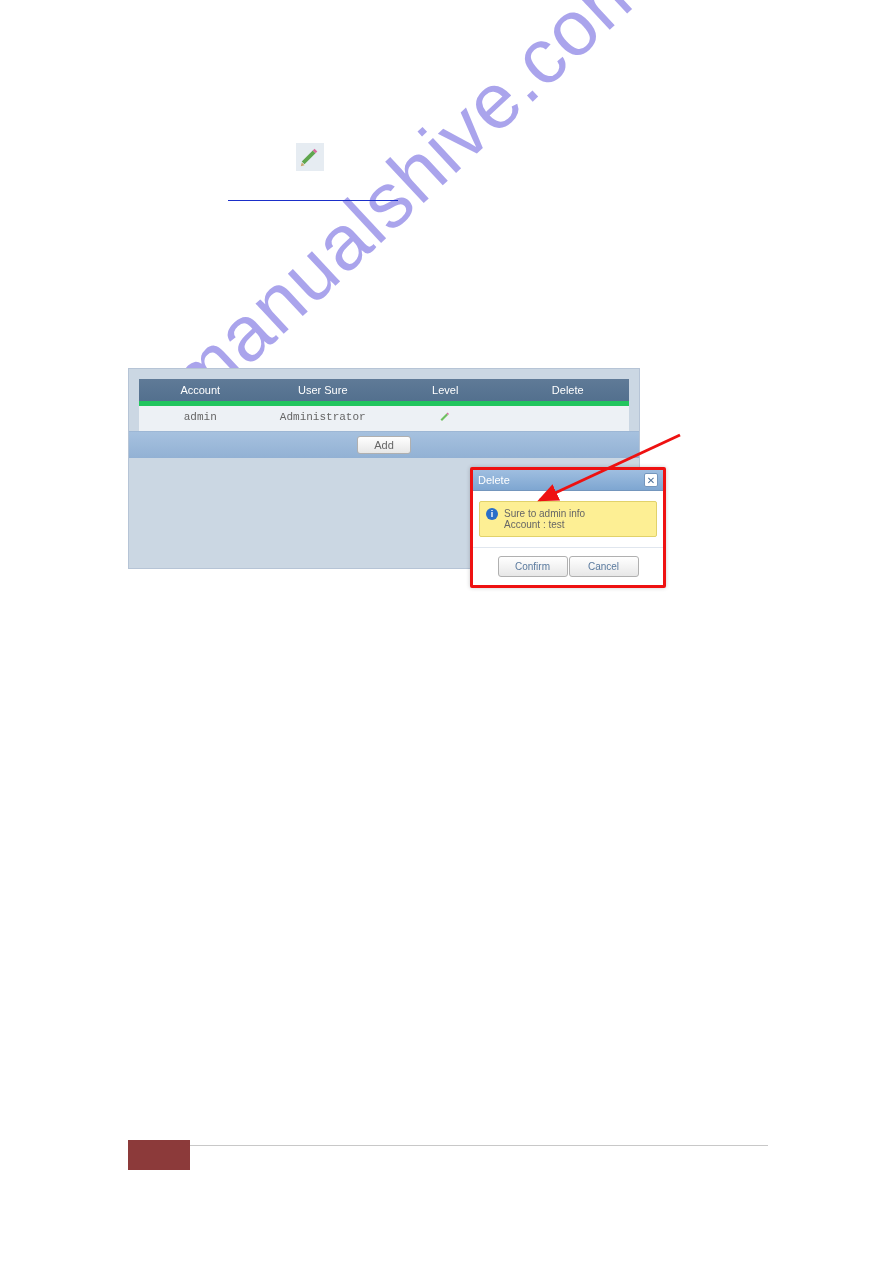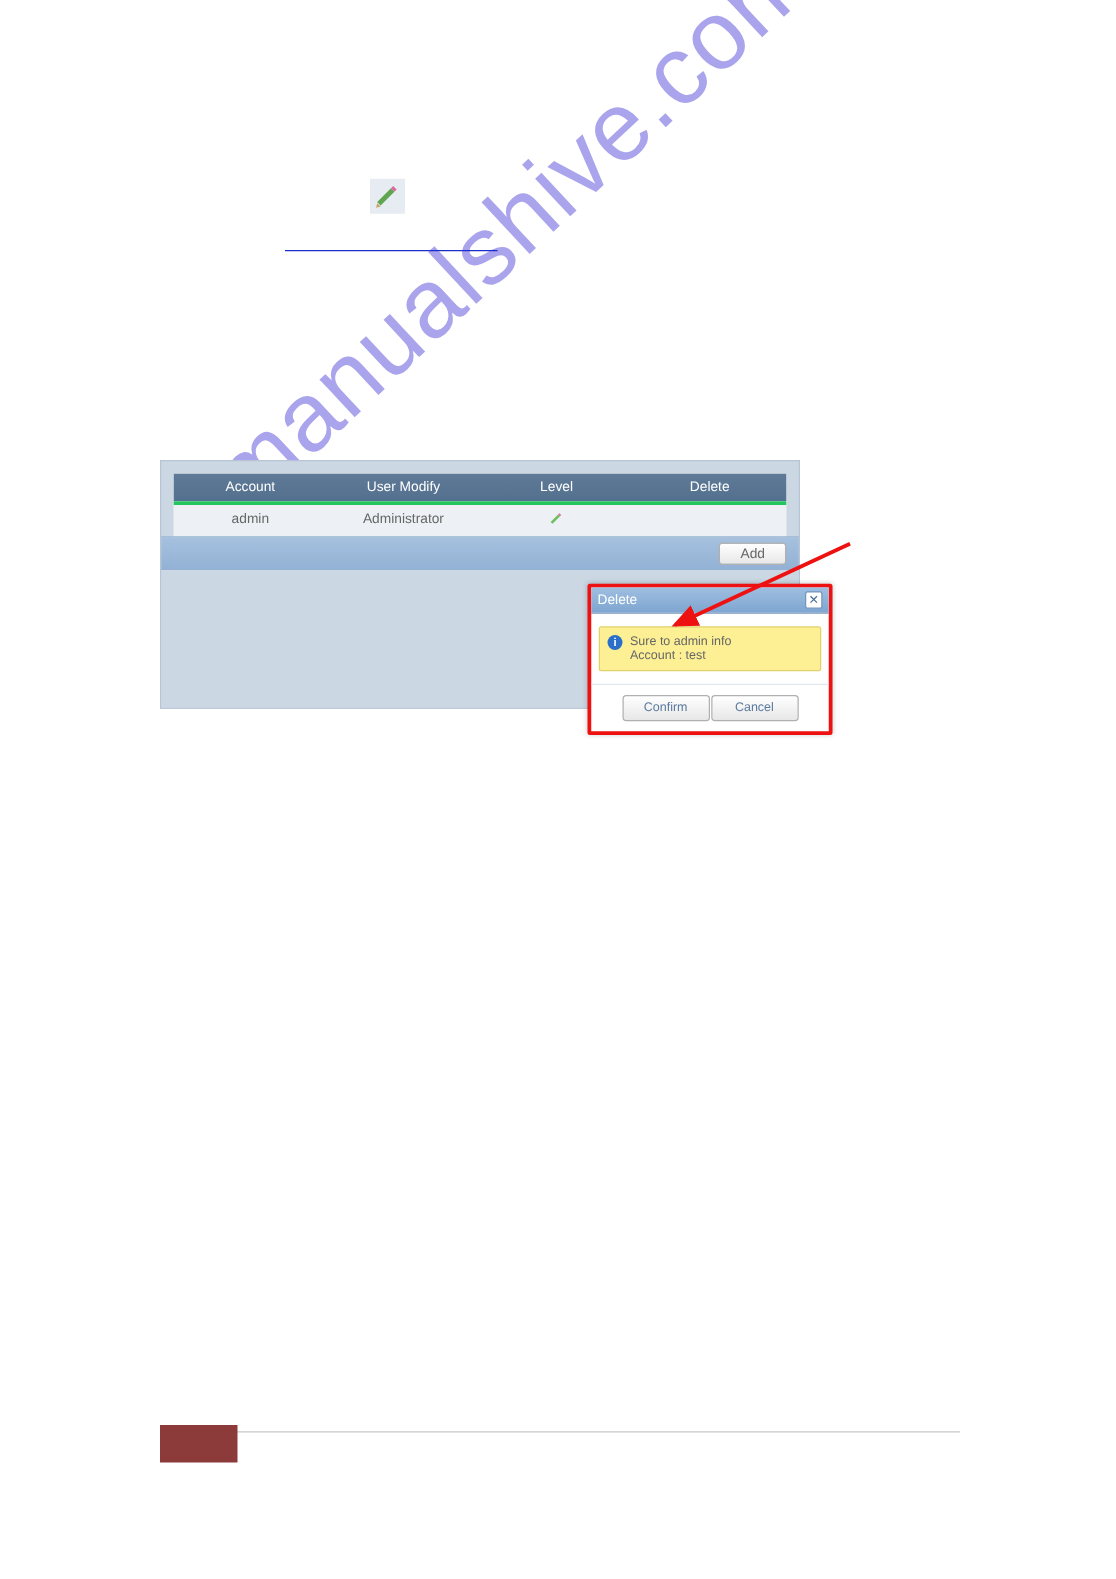--- a/index.html
+++ b/index.html
@@ -83,21 +83,22 @@
   }
   .thead .th {
     color: #fff;
     font-size: 11px;
     text-align: center;
     padding: 5px 0;
     flex: 1;
   }
   .tbody .tr {
     display: flex;
-    border-top: 3px solid #22c55e;
+    border-top: 5px solid #22c55e;
+    font-family: Liberation Mono, monospace;
   }
   .tbody .tr.alt { background: #edf1f5; }
   .tbody .td {
     flex: 1;
     font-size: 11px;
     text-align: center;
     padding: 5px 0;
     color: #666;
     position: relative;
   }
@@ -117,21 +118,21 @@
     left: 50%;
     transform: translateX(-50%);
     width: 22px;
     height: 22px;
     border: 2px solid #e11;
     border-radius: 50%;
     pointer-events: none;
   }
   .toolbar {
     display: flex;
-    justify-content: flex-end;
+    justify-content: center;
     background: linear-gradient(#a6c1df,#92b1d4);
     padding: 4px 10px;
     border-top: 1px solid #9db7d5;
   }
   .add-btn {
     background: linear-gradient(#fff,#e7e7e7);
     border: 1px solid #b0b0b0;
     border-radius: 3px;
     font-size: 11px;
     padding: 2px 16px;
@@ -236,21 +237,21 @@
       <path d="M15 5l3 3 2-2-3-3-2 2z" fill="#d96aa0"></path>
       <path d="M2 22l4-1-3-3-1 4z" fill="#c7a36a"></path>
     </svg>
   </div>
   <div class="blue-underline"></div>
 
   <div class="app-window">
     <div class="table">
       <div class="thead">
         <div class="th">Account</div>
-        <div class="th">User Modify</div>
+        <div class="th">User Sure</div>
         <div class="th">Level</div>
         <div class="th">Delete</div>
       </div>
       <div class="tbody">
         <div class="tr alt">
           <div class="td">admin</div>
           <div class="td">Administrator</div>
           <div class="td">
             <span class="pencil-mini">
               <svg viewBox="0 0 24 24">

